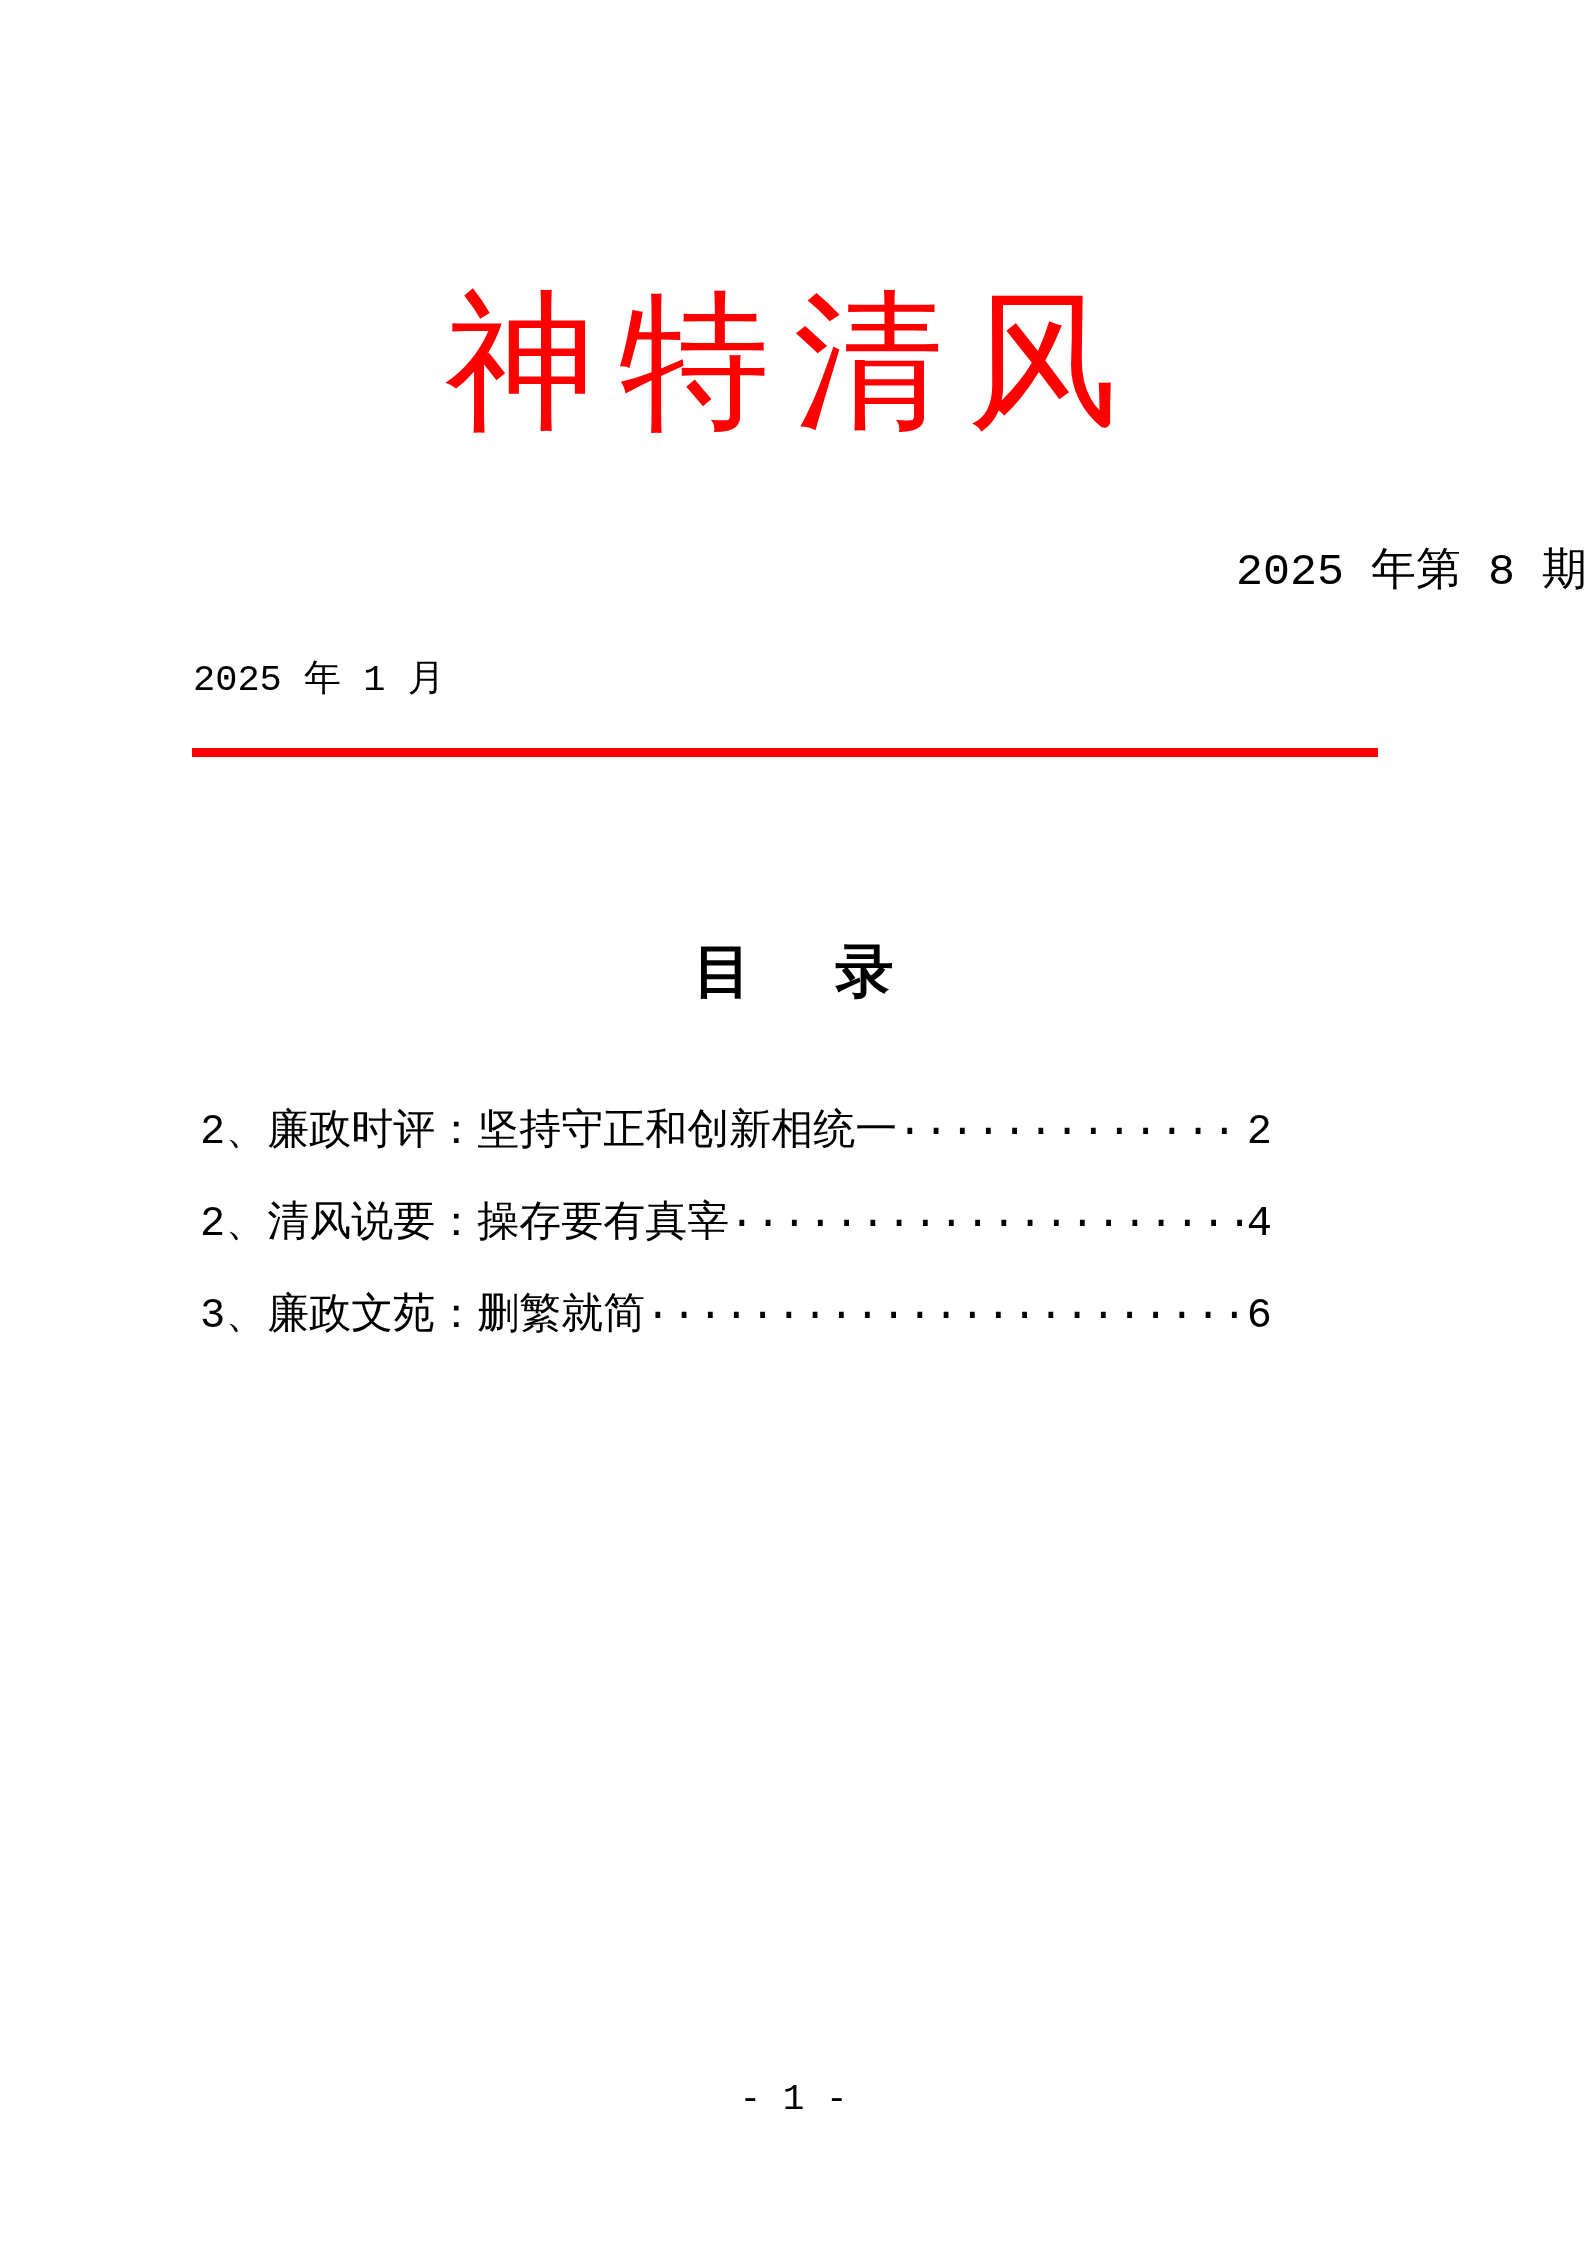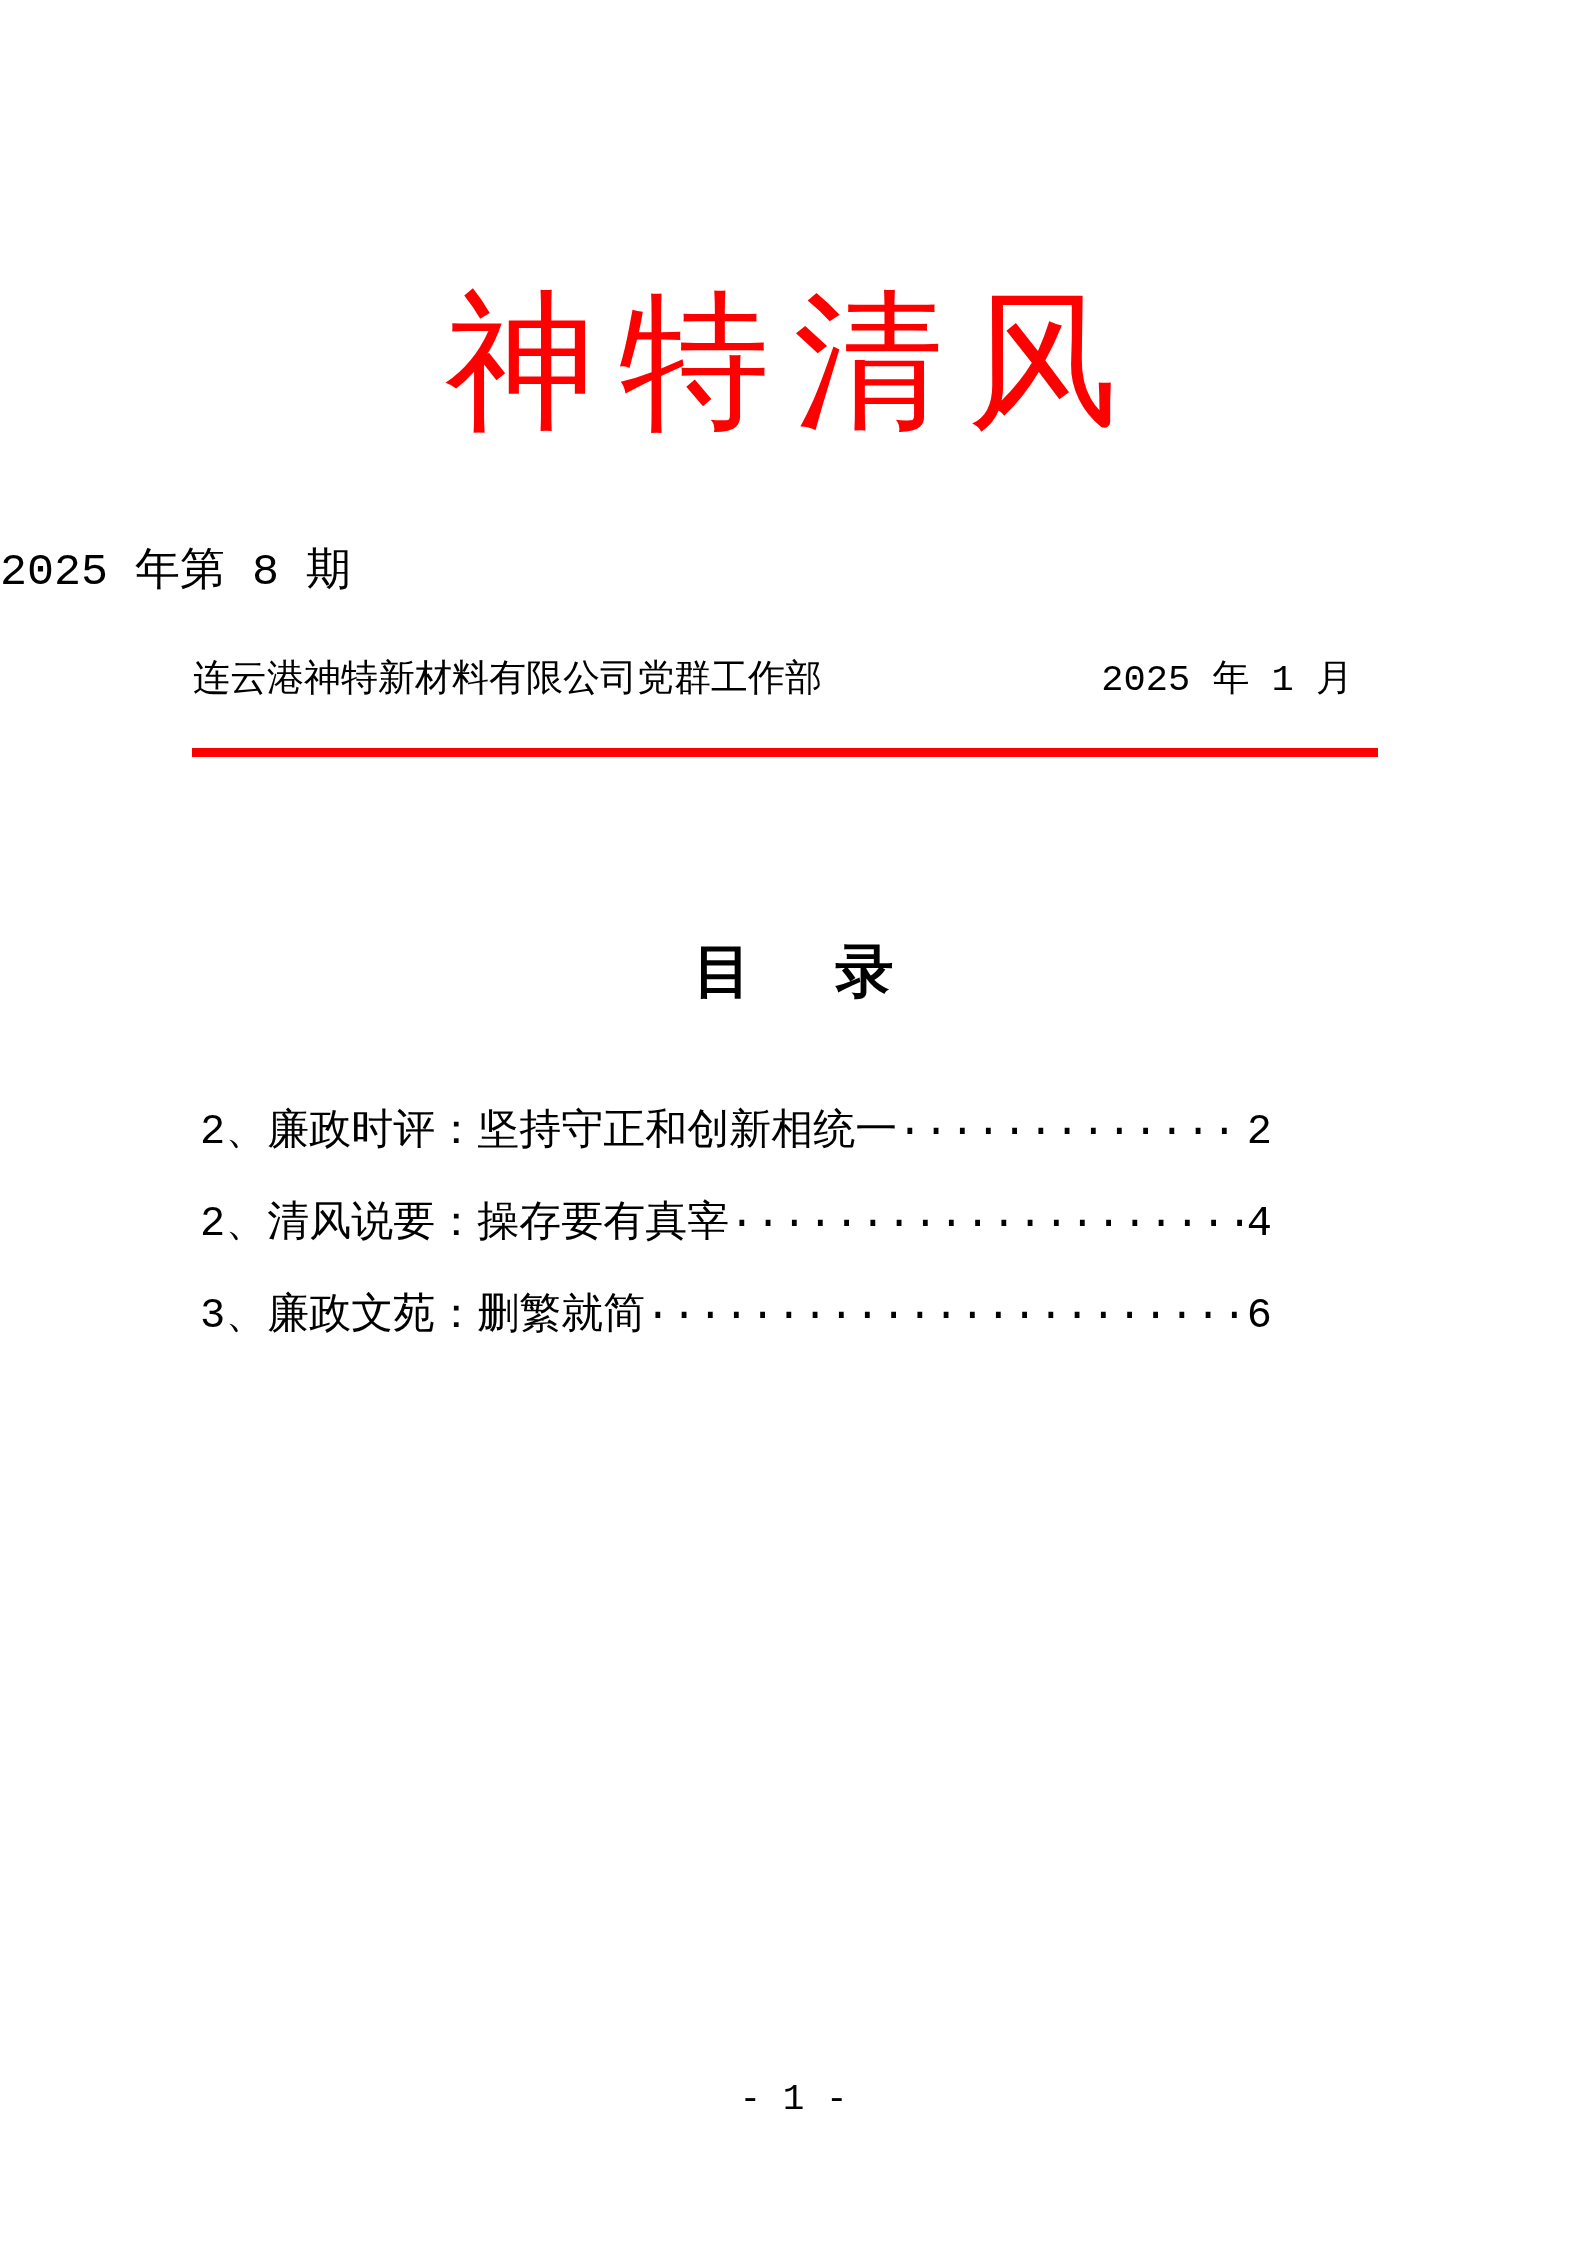--- a/index.html
+++ b/index.html
@@ -21,21 +21,21 @@
     font-size: 150px;
     line-height: 1.08;
     font-weight: 400;
     color: var(--accent);
     letter-spacing: 24px;
     white-space: nowrap;
   }
   .issue-line {
     position: absolute;
     top: 548px; left: 0; width: 100%;
-    text-align: left;
+    text-align: right;
     font-size: 45px;
     line-height: 1.1;
   }
   .pub-row {
     position: absolute;
     top: 659px; left: 193px; width: 1160px;
     display: flex;
     justify-content: space-between;
     align-items: baseline;
     font-size: 37px;
@@ -88,21 +88,20 @@
 </head>
 <body>
 
 <div class="page">
 
   <div class="masthead-title">神特清风</div>
 
   <div class="issue-line">2025 年第 8 期</div>
 
   <div class="pub-row">
-    <span>连云港神特新材料有限公司党群工作部</span>
     <span>2025 年 1 月</span>
   </div>
 
   <div class="red-rule"></div>
 
   <div class="toc-heading">
     <span>目</span>
     <span>录</span>
   </div>
 

